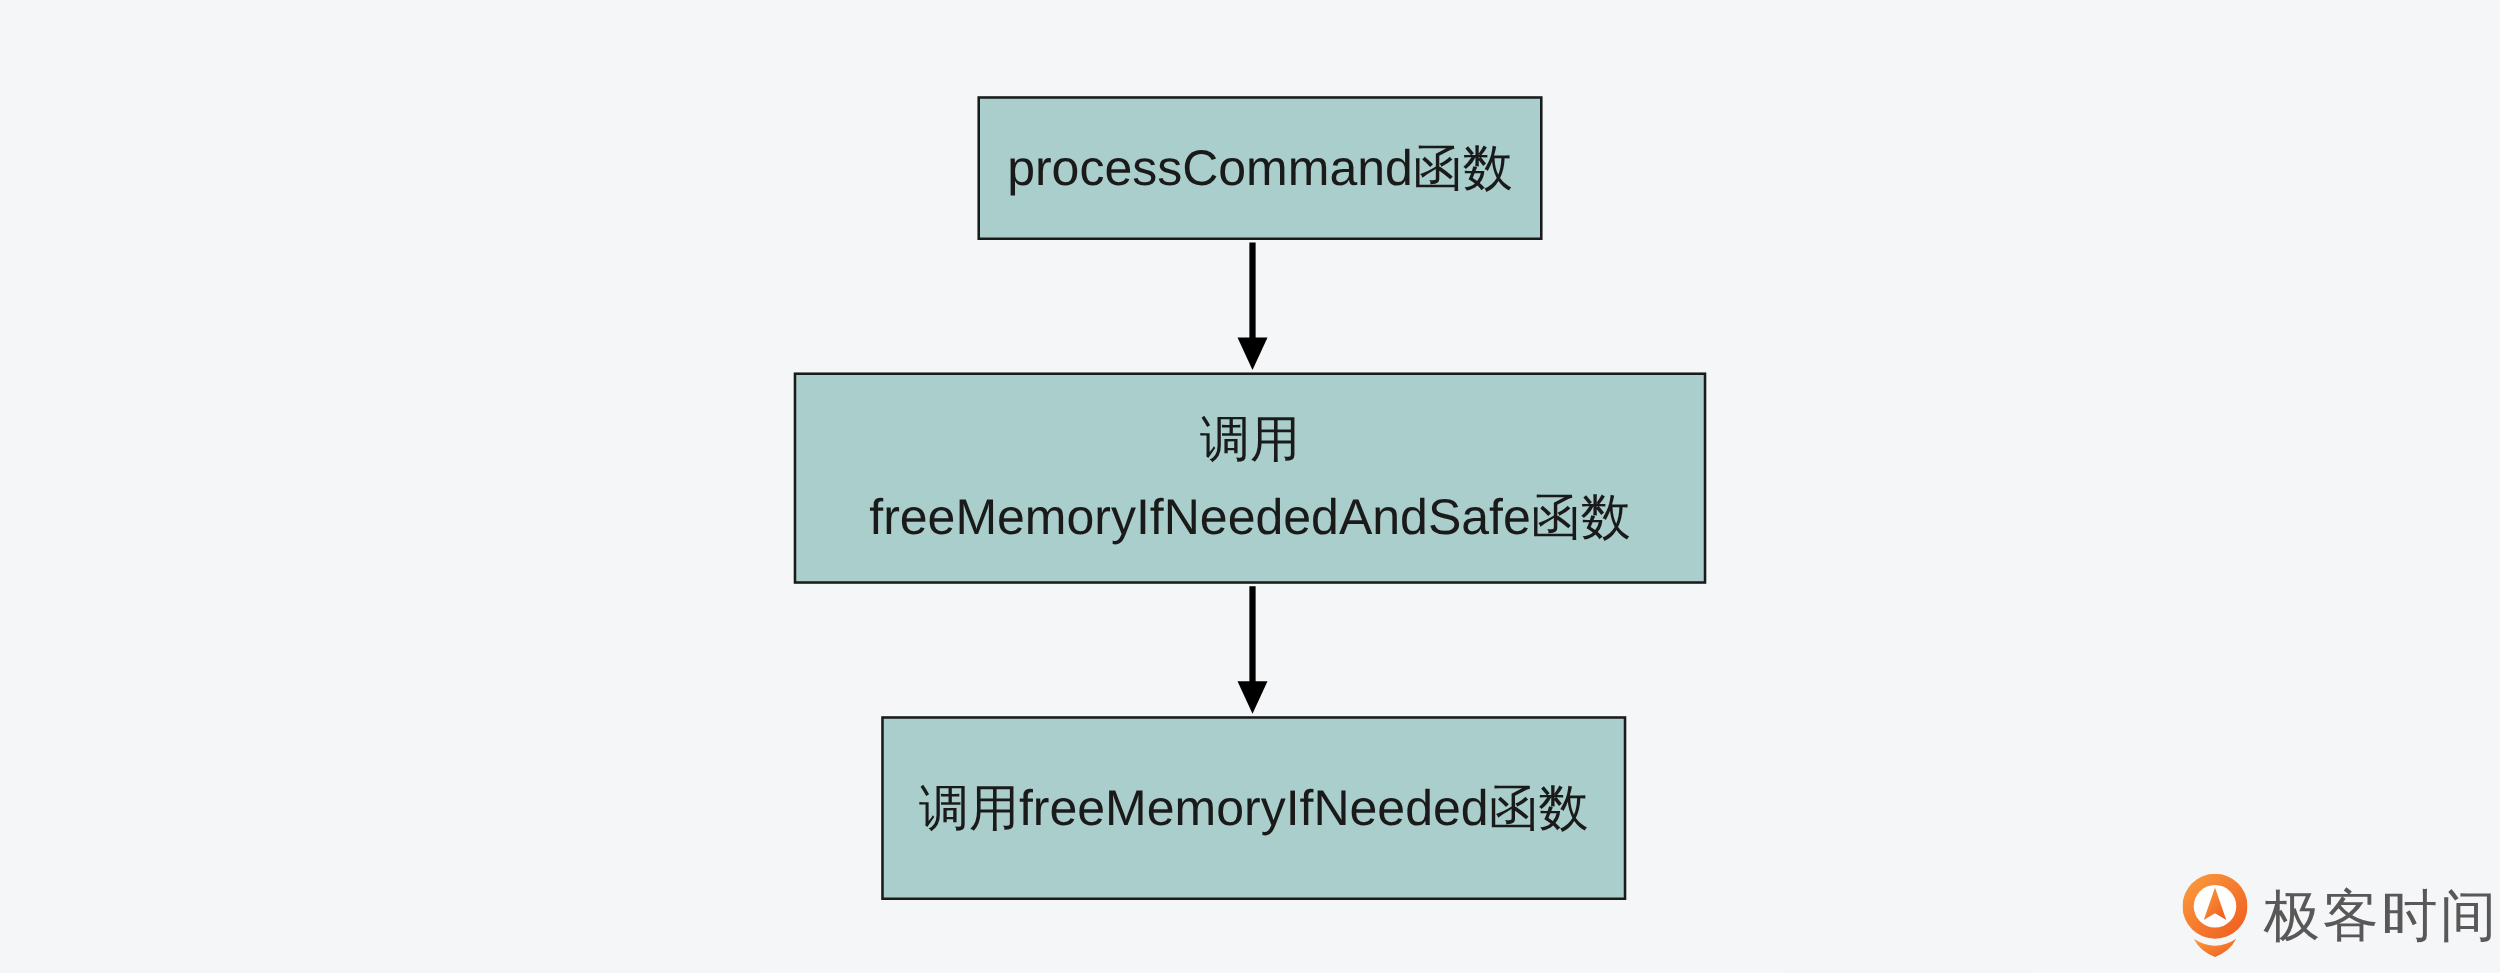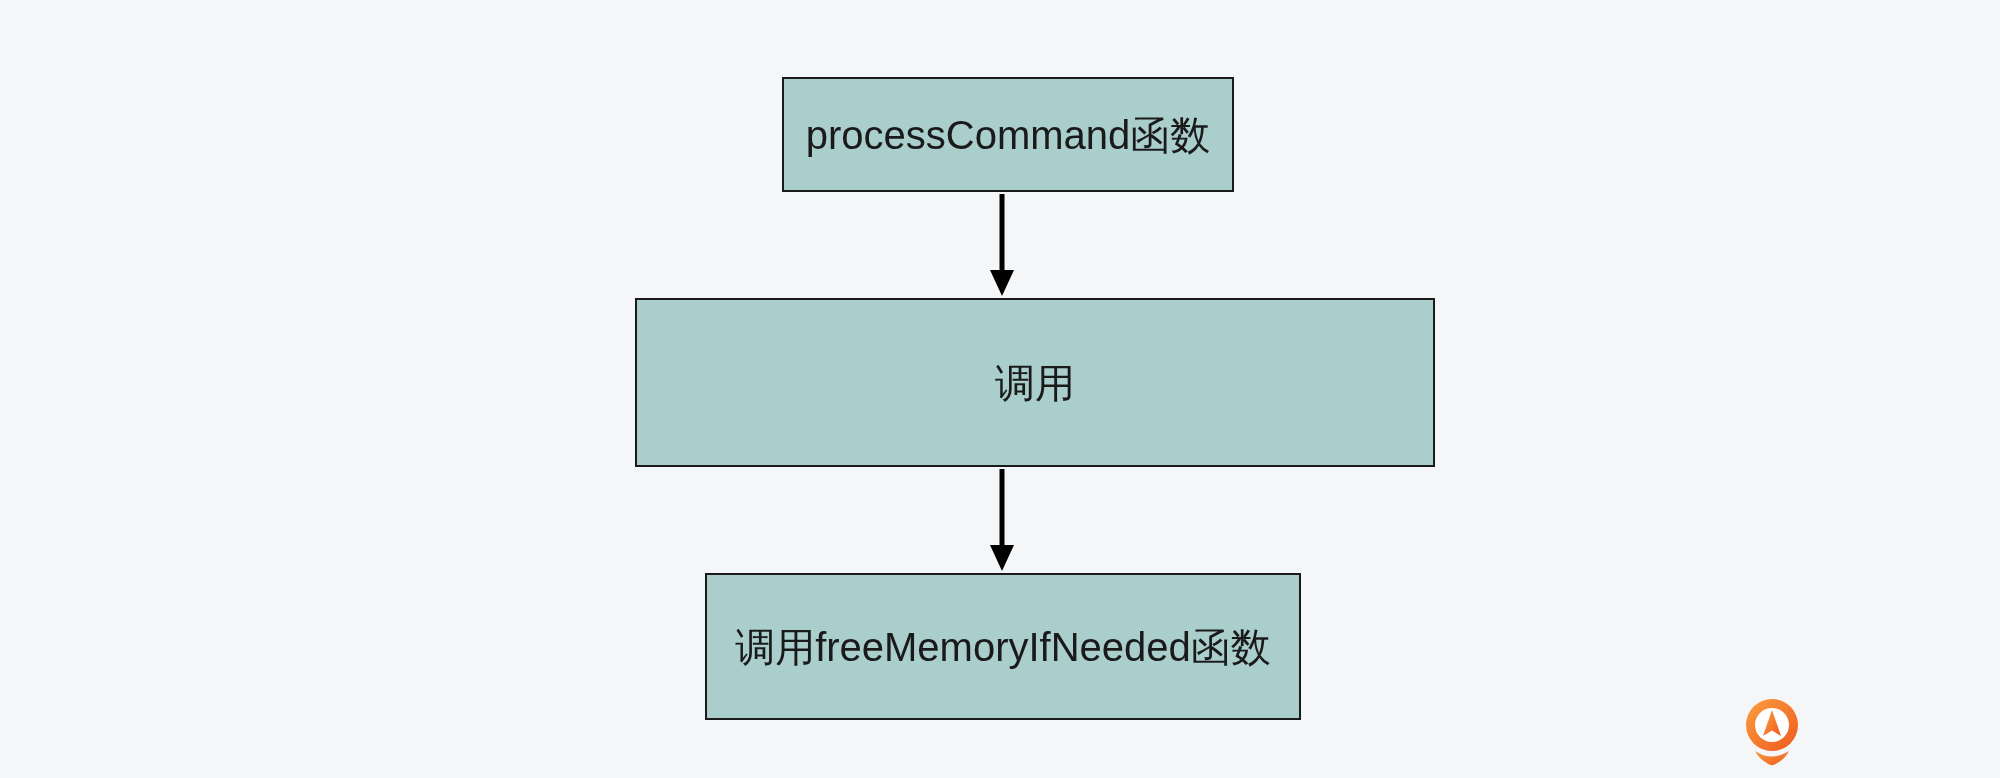--- a/index.html
+++ b/index.html
@@ -24,21 +24,21 @@
     display: flex;
     flex-direction: column;
     align-items: center;
     justify-content: center;
     text-align: center;
     color: var(--node-text, #1a1a1a);
     font-size: 40px;
     line-height: 1.55;
   }
   .node1 { left: 742px; top: 77px;  width: 452px; height: 115px; margin-left: 40px; }
-  .node2 { left: 635px; top: 298px; width: 800px; height: 169px; }
+  .node2 { left: 635px; top: 298px; width: 730px; height: 169px; }
   .node3 { left: 705px; top: 573px; width: 596px; height: 147px; }
 
   .arrows {
     position: absolute;
     left: 0;
     top: 0;
     pointer-events: none;
   }
   .arrows line    { stroke: var(--arrow-color, #000); stroke-width: 5px; }
   .arrows polygon { fill: var(--arrow-color, #000); }
@@ -69,20 +69,21 @@
 <body>
 
 <div class="stage">
 
   <div class="node node1">
     <span>processCommand函数</span>
   </div>
 
   <div class="node node2">
     <span>调用</span>
+    <span>freeMemoryIfNeededAndSafe函数</span>
   </div>
 
   <div class="node node3">
     <span>调用freeMemoryIfNeeded函数</span>
   </div>
 
   <svg class="arrows" width="2000" height="778">
     <g>
       <line x1="1002" y1="194" x2="1002" y2="272"></line>
       <polygon points="1002,296 990,270 1014,270"></polygon>
@@ -99,15 +100,16 @@
         <linearGradient id="gt-grad" x1="0" y1="0" x2="1" y2="1">
           <stop offset="0" stop-color="#fb9e3f"></stop>
           <stop offset="1" stop-color="#ef5a1e"></stop>
         </linearGradient>
       </defs>
       <circle cx="26" cy="26" r="26" fill="url(#gt-grad)"></circle>
       <circle cx="26" cy="26" r="17" fill="#ffffff"></circle>
       <polygon points="26,11 35,37 26,31.5 17,37" fill="url(#gt-grad)"></polygon>
       <path d="M 9 52 Q 26 63 43 52 Q 38 62 26 66.5 Q 14 62 9 52 Z" fill="url(#gt-grad)"></path>
     </svg>
+    <span class="logo-text">极客时间</span>
   </div>
 
 </div>
 
 </body></html>

